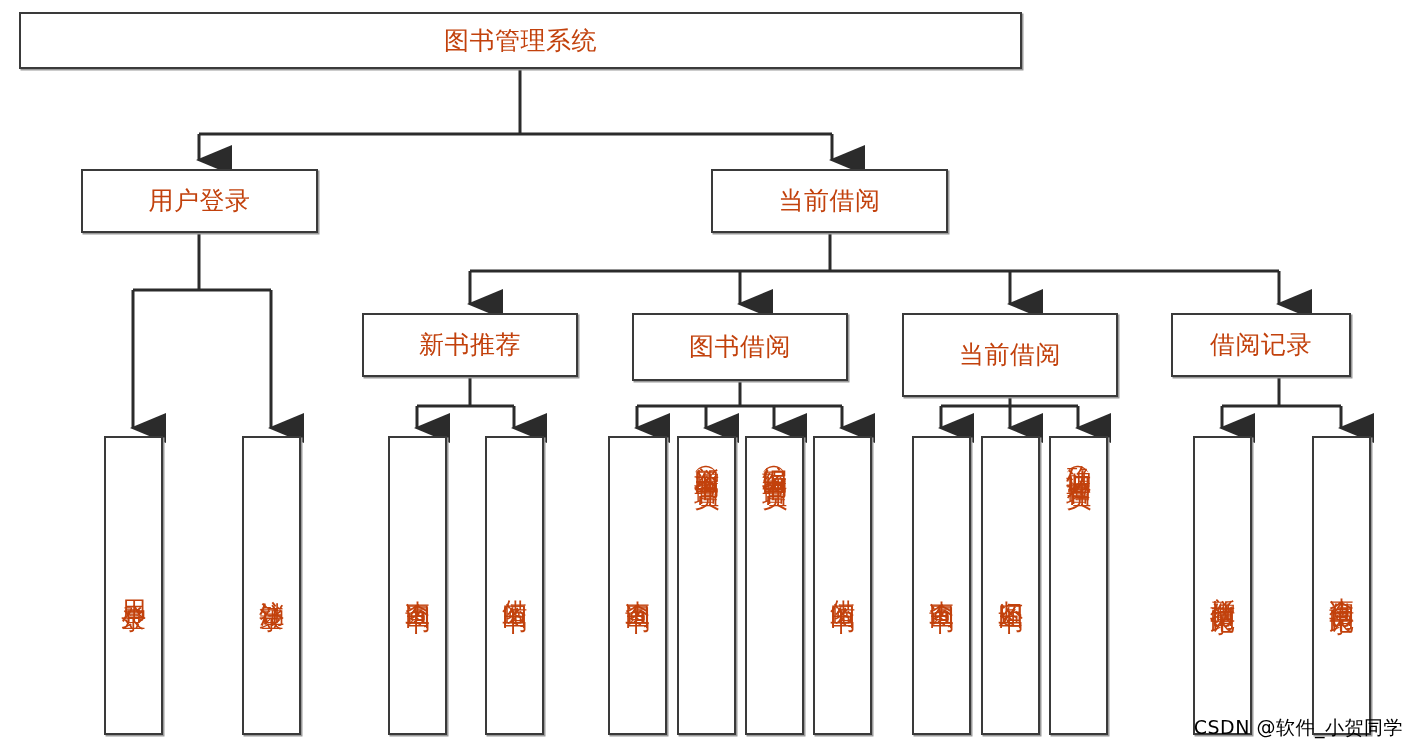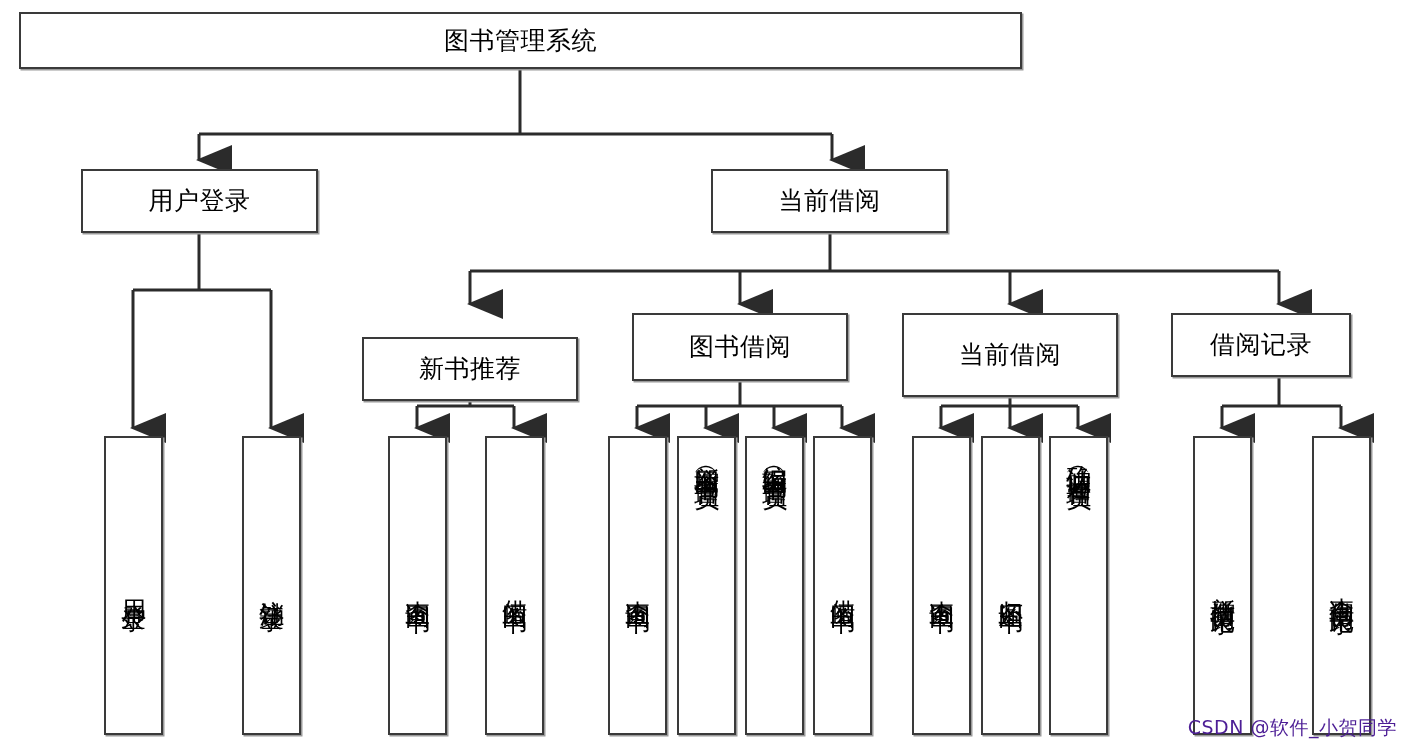--- a/index.html
+++ b/index.html
@@ -28,21 +28,21 @@
   }
   .node {
     position: absolute;
     box-sizing: border-box;
     background: #ffffff;
     border: 2px solid #3a3a3a;
     box-shadow: 1.5px 1.5px 0 0 #9a9a9a;
     display: flex;
     align-items: center;
     justify-content: center;
-    color: #000000;
+    color: #c2410c;
   }
   .node .node-label {
     display: block;
     text-align: center;
     line-height: 1.18;
     white-space: nowrap;
   }
   
   .node.horiz .node-label {
     font-size: 25px;
@@ -65,24 +65,24 @@
     letter-spacing: 3px;
     white-space: nowrap;
   }
   
   .node.vert.centered {
     align-items: center;
     padding-top: 0;
   }
   #watermark {
     position: absolute;
-    right: 8px;
+    right: 2px;
     bottom: 6px;
     font-size: 19px;
-    color: #4c1d95;
+    color: #000000;
     letter-spacing: 0.5px;
     white-space: nowrap;
     font-family: "DejaVu Sans", "Liberation Sans", sans-serif;
   }
 </style>
 </head>
 <body>
 
 <div id="diagram-root">
 
@@ -140,21 +140,21 @@
     <span class="node-label">图书管理系统</span>
   </div>
 
   <div class="node horiz" style="left:81px; top:169px; width:237px; height:64px;">
     <span class="node-label">用户登录</span>
   </div>
   <div class="node horiz" style="left:711px; top:169px; width:237px; height:64px;">
     <span class="node-label">当前借阅</span>
   </div>
 
-  <div class="node horiz" style="left:362px; top:313px; width:216px; height:64px;margin-top:24px;">
+  <div class="node horiz" style="left:362px; top:313px; width:216px; height:64px;">
     <span class="node-label">新书推荐</span>
   </div>
   <div class="node horiz" style="left:632px; top:313px; width:216px; height:68px;">
     <span class="node-label">图书借阅</span>
   </div>
   <div class="node horiz" style="left:902px; top:313px; width:216px; height:84px;">
     <span class="node-label">当前借阅</span>
   </div>
   <div class="node horiz" style="left:1171px; top:313px; width:180px; height:64px;">
     <span class="node-label">借阅记录</span>

